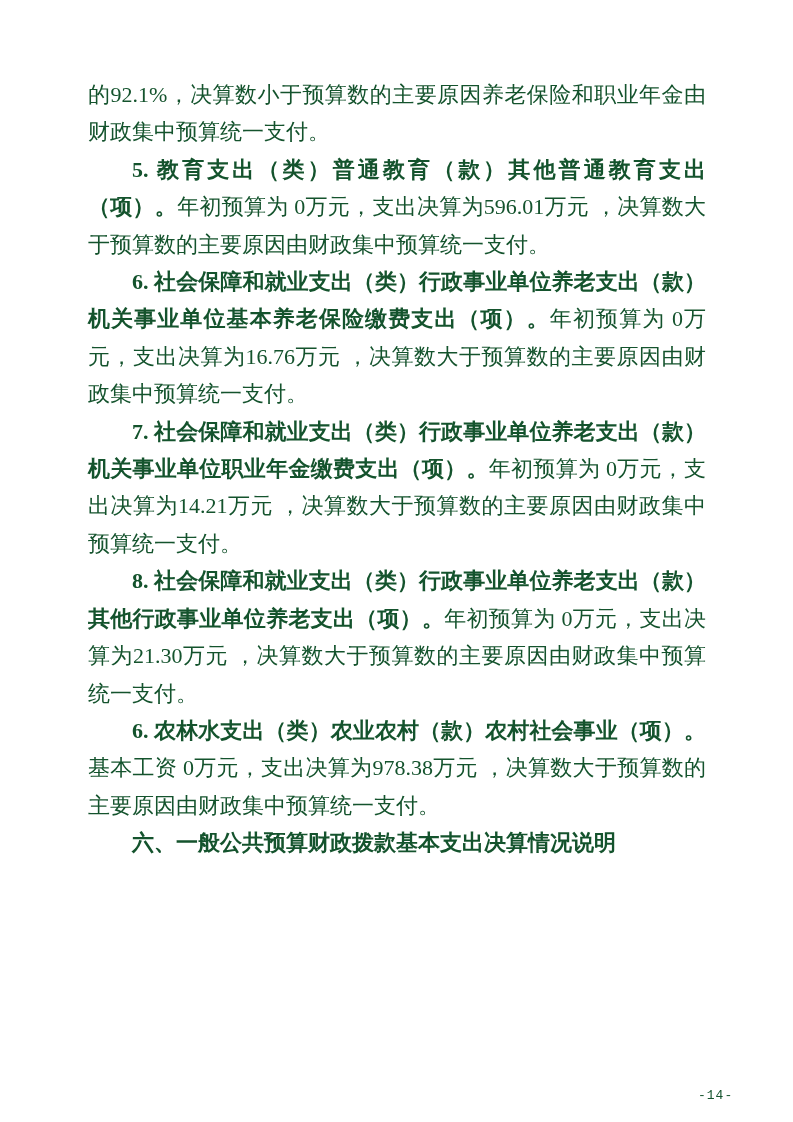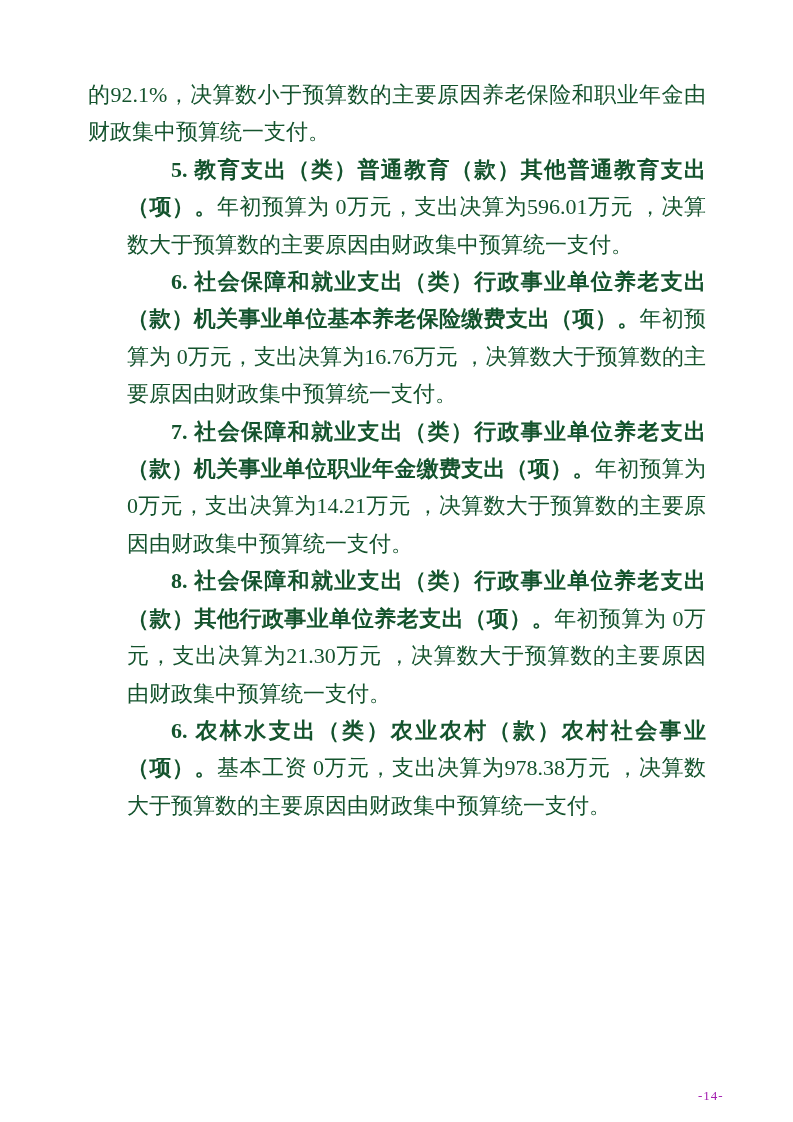--- a/index.html
+++ b/index.html
@@ -24,51 +24,51 @@
     line-height: 37.4px;
     color: #14532d;
     text-align: justify;
   }
   .content p {
     margin: 0;
     padding: 0;
   }
   .content p.indent {
     text-indent: 2em;
-    margin-left: 39px;
   }
   .seg {
     font-weight: normal;
   }
   .seg-bold {
     font-weight: bold;
   }
   p.heading {
     font-family: "Liberation Sans", "DejaVu Sans", sans-serif;
     font-weight: bold;
   }
   p.heading .seg {
     font-weight: bold;
   }
   .page-number {
     position: absolute;
     left: 698px;
     top: 1088px;
-    font-family: Liberation Serif, serif;
+    font-family: Liberation Mono, monospace;
     font-size: 13px;
     letter-spacing: 1px;
-    color: #a21caf;
+    color: #14532d;
   }
 </style>
 </head>
 <body>
 
 <div class="page">
   <div class="content" id="doc-content">
       <p class="body"><span class="seg">的92.1%，决算数小于预算数的主要原因养老保险和职业年金由财政集中预算统一支付。</span></p>
       <p class="body indent"><span class="seg seg-bold">5. 教育支出（类）普通教育（款）其他普通教育支出（项）。</span><span class="seg">年初预算为 0万元，支出决算为596.01万元 ，决算数大于预算数的主要原因由财政集中预算统一支付。</span></p>
       <p class="body indent"><span class="seg seg-bold">6. 社会保障和就业支出（类）行政事业单位养老支出（款）机关事业单位基本养老保险缴费支出（项）。</span><span class="seg">年初预算为 0万元，支出决算为16.76万元 ，决算数大于预算数的主要原因由财政集中预算统一支付。</span></p>
       <p class="body indent"><span class="seg seg-bold">7. 社会保障和就业支出（类）行政事业单位养老支出（款）机关事业单位职业年金缴费支出（项）。</span><span class="seg">年初预算为 0万元，支出决算为14.21万元 ，决算数大于预算数的主要原因由财政集中预算统一支付。</span></p>
       <p class="body indent"><span class="seg seg-bold">8. 社会保障和就业支出（类）行政事业单位养老支出（款）其他行政事业单位养老支出（项）。</span><span class="seg">年初预算为 0万元，支出决算为21.30万元 ，决算数大于预算数的主要原因由财政集中预算统一支付。</span></p>
       <p class="body indent"><span class="seg seg-bold">6. 农林水支出（类）农业农村（款）农村社会事业（项）。</span><span class="seg">基本工资 0万元，支出决算为978.38万元 ，决算数大于预算数的主要原因由财政集中预算统一支付。</span></p>
+      <p class="heading indent"><span class="seg seg-bold">六、一般公共预算财政拨款基本支出决算情况说明</span></p>
     </div>
   <div class="page-number">-14-</div>
 </div>
 
 </body></html>

